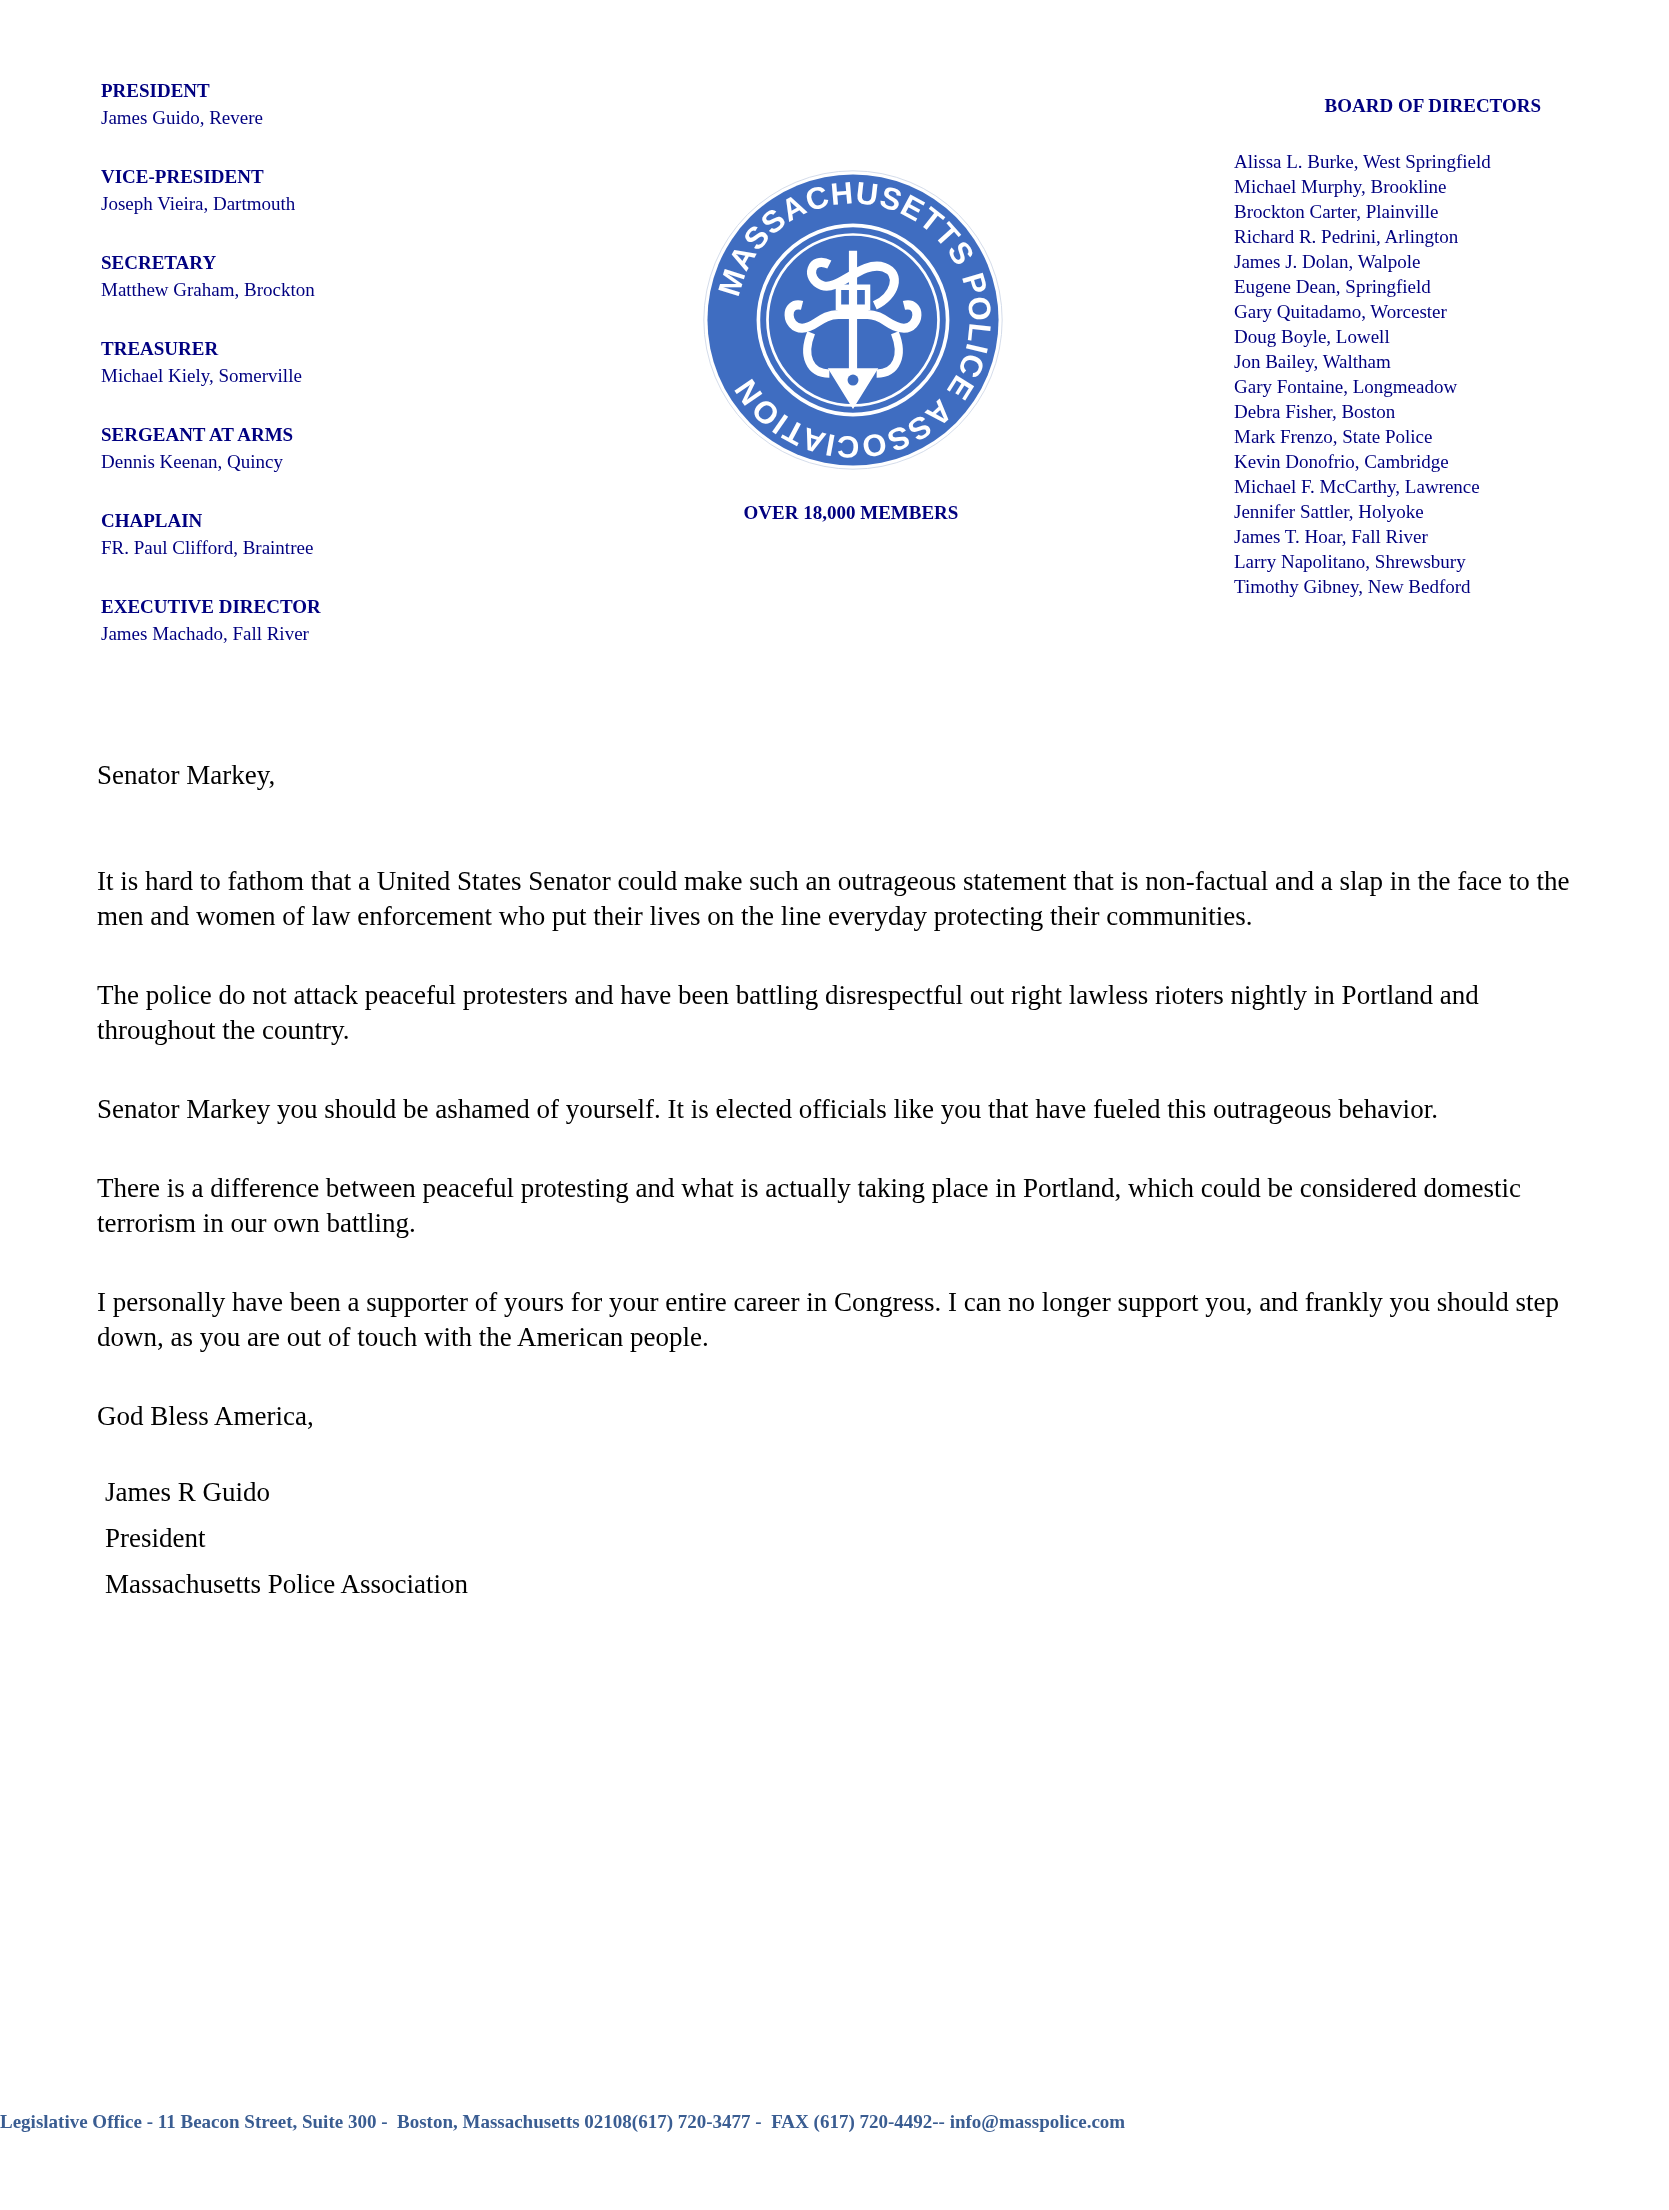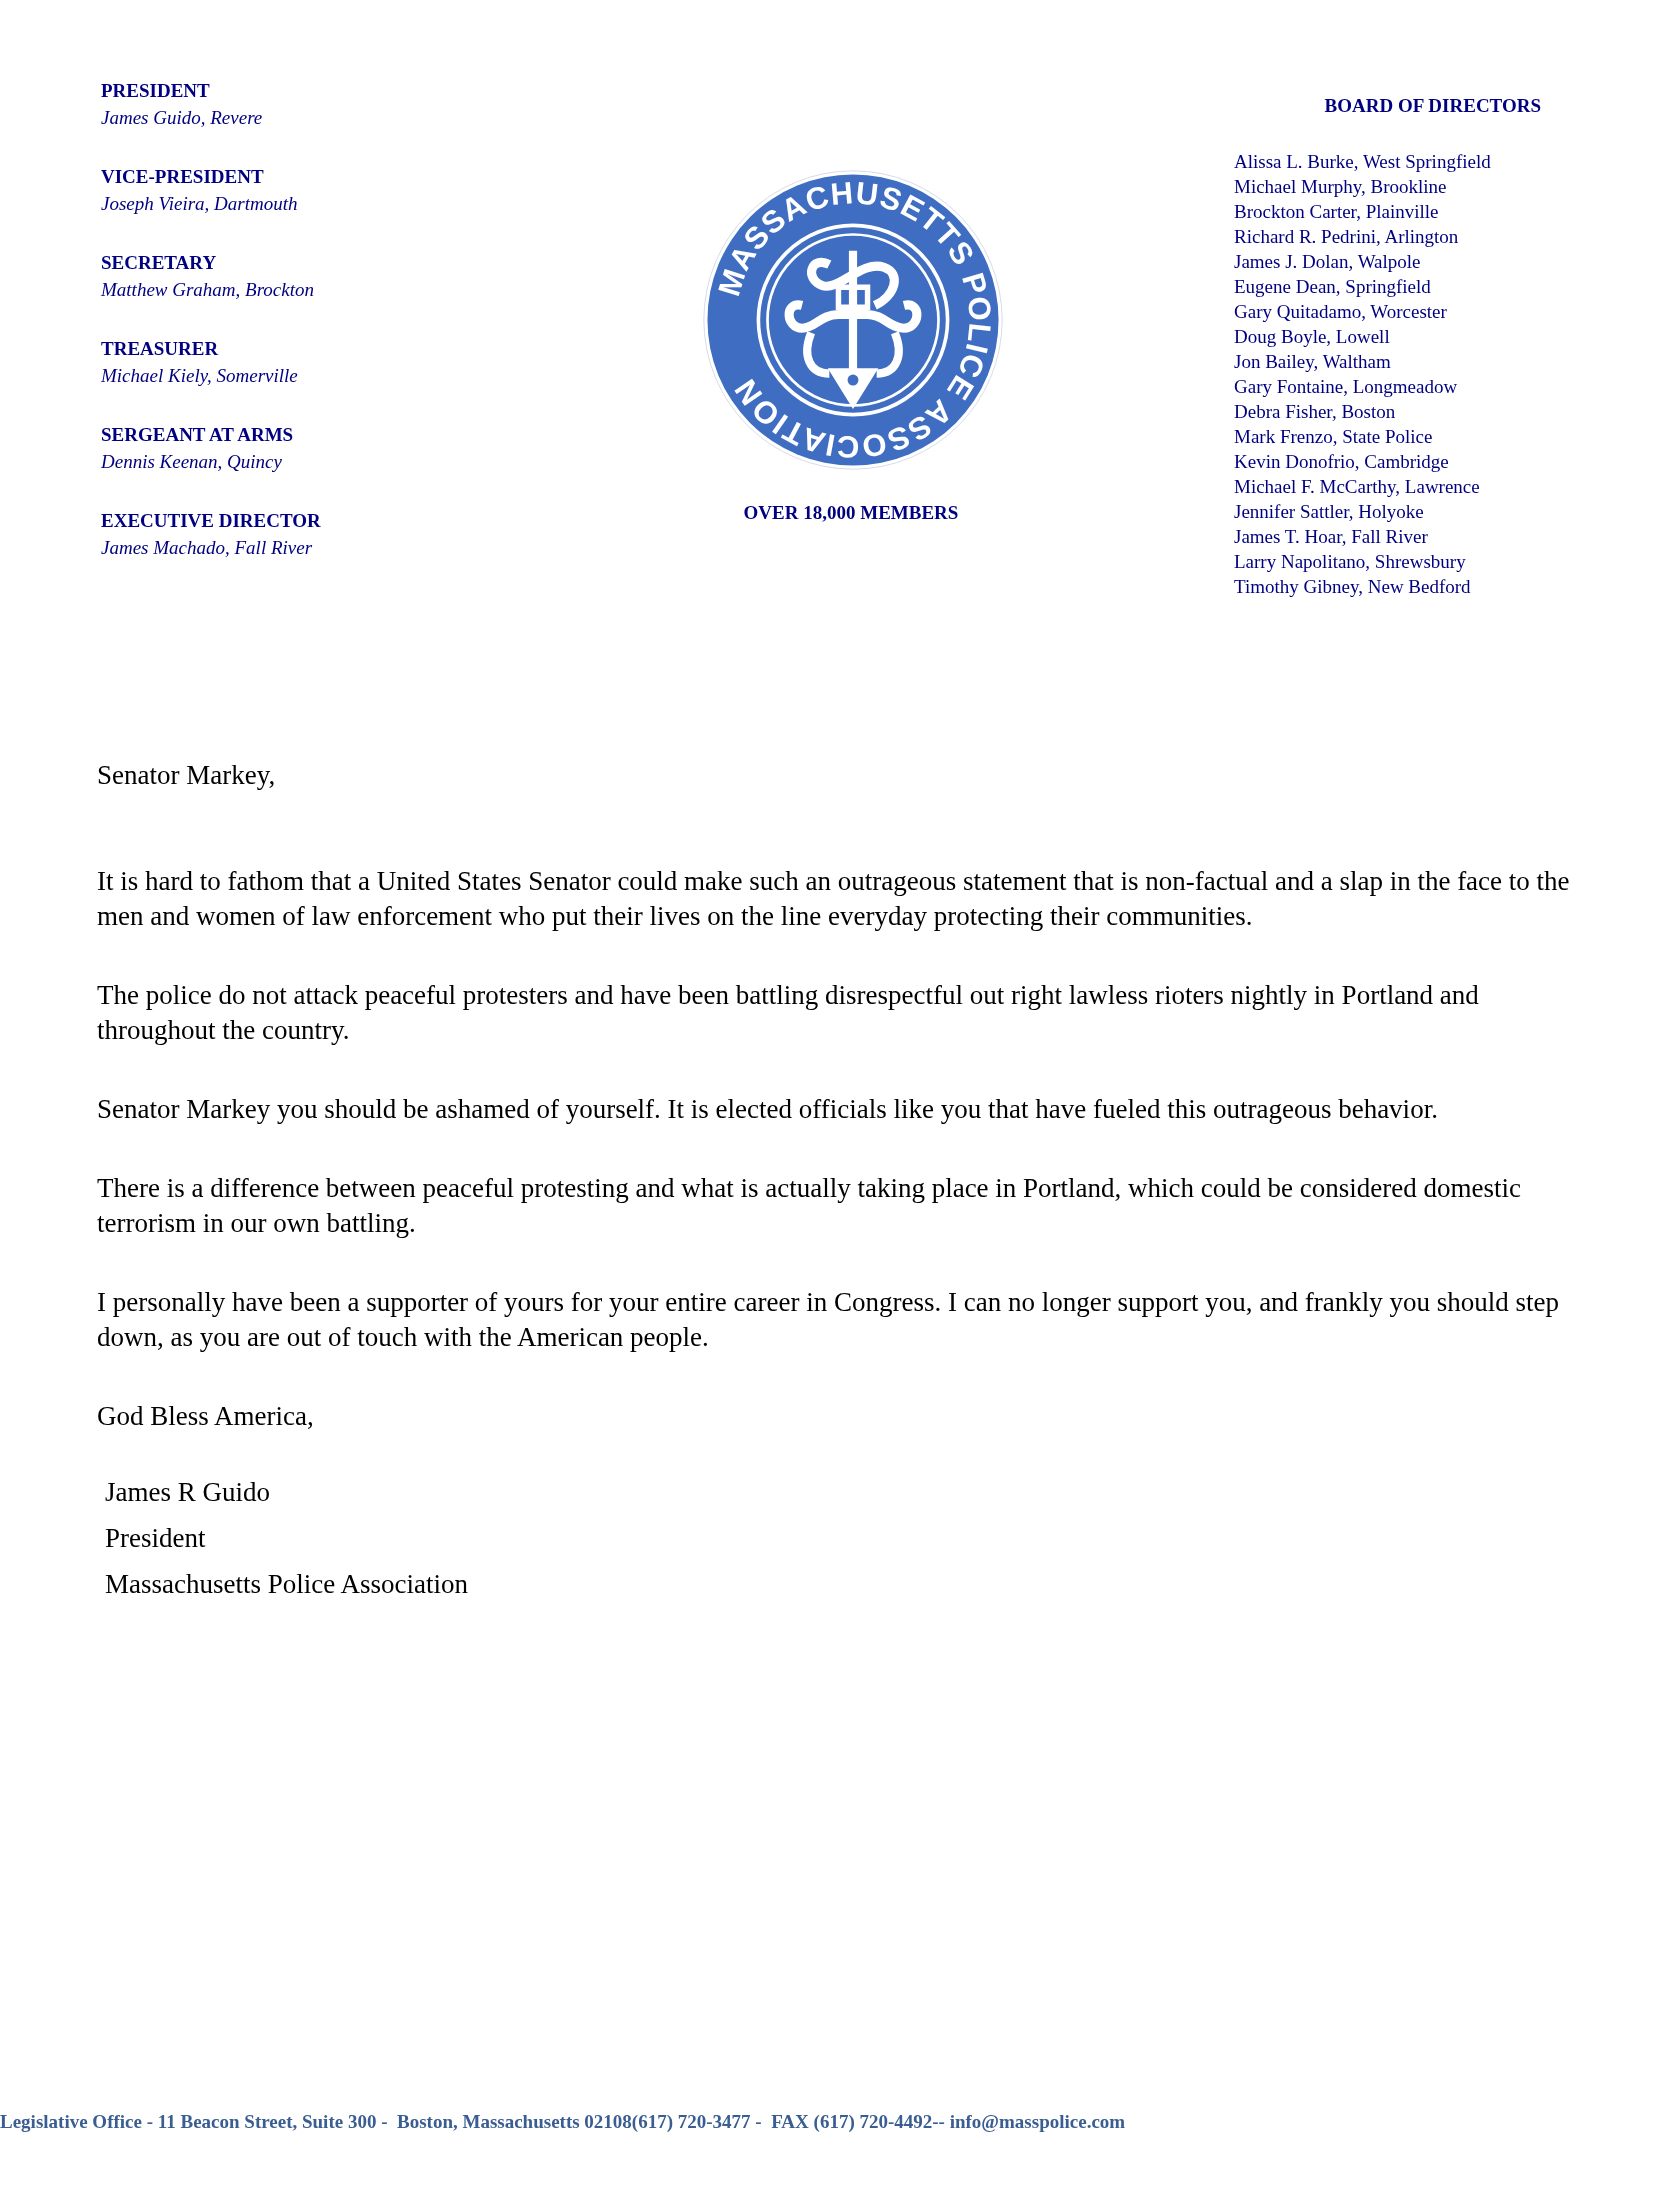--- a/index.html
+++ b/index.html
@@ -3,21 +3,21 @@
 <meta charset="utf-8">
 <style>
   html, body { margin: 0; padding: 0; background: #ffffff; }
   body { width: 1669px; height: 2210px; position: relative; overflow: hidden;
          font-family: "Liberation Serif", "DejaVu Serif", serif; }
 
   
   .officers { position: absolute; left: 101px; top: 78px; width: 382px; }
   .officer { height: 86px; }
   .officer-title { font-weight: bold; font-size: 19px; line-height: 25.5px; color: #000080; white-space: nowrap; }
-  .officer-name { font-size: 19px; line-height: 27px; color: #000080; white-space: nowrap; font-style: italic; }
+  .officer-name { font-size: 19px; line-height: 27px; color: #000080; white-space: nowrap; }
 
   
   .logo-wrap { position: absolute; left: 702px; top: 169px; width: 302px; height: 302px; }
   .logo-wrap svg { width: 302px; height: 302px; display: block; }
   .members { position: absolute; left: 669px; top: 502px; width: 364px; text-align: center;
              font-weight: bold; font-size: 19px; color: #000080; white-space: nowrap; }
 
   
   .board-title { position: absolute; left: 1232px; top: 95px; width: 309px; text-align: right;
                  font-weight: bold; font-size: 19px; color: #000080; white-space: nowrap; }
@@ -51,20 +51,24 @@
     <div class="officer-title">SECRETARY</div>
     <div class="officer-name">Matthew Graham, Brockton</div>
   </div>
   <div class="officer">
     <div class="officer-title">TREASURER</div>
     <div class="officer-name">Michael Kiely, Somerville</div>
   </div>
   <div class="officer">
     <div class="officer-title">SERGEANT AT ARMS</div>
     <div class="officer-name">Dennis Keenan, Quincy</div>
+  </div>
+  <div class="officer">
+    <div class="officer-title">CHAPLAIN</div>
+    <div class="officer-name">FR. Paul Clifford, Braintree</div>
   </div>
   <div class="officer">
     <div class="officer-title">EXECUTIVE DIRECTOR</div>
     <div class="officer-name">James Machado, Fall River</div>
   </div>
 </div>
 
 <div class="logo-wrap">
   <svg viewBox="0 0 332 332">
     <defs>

